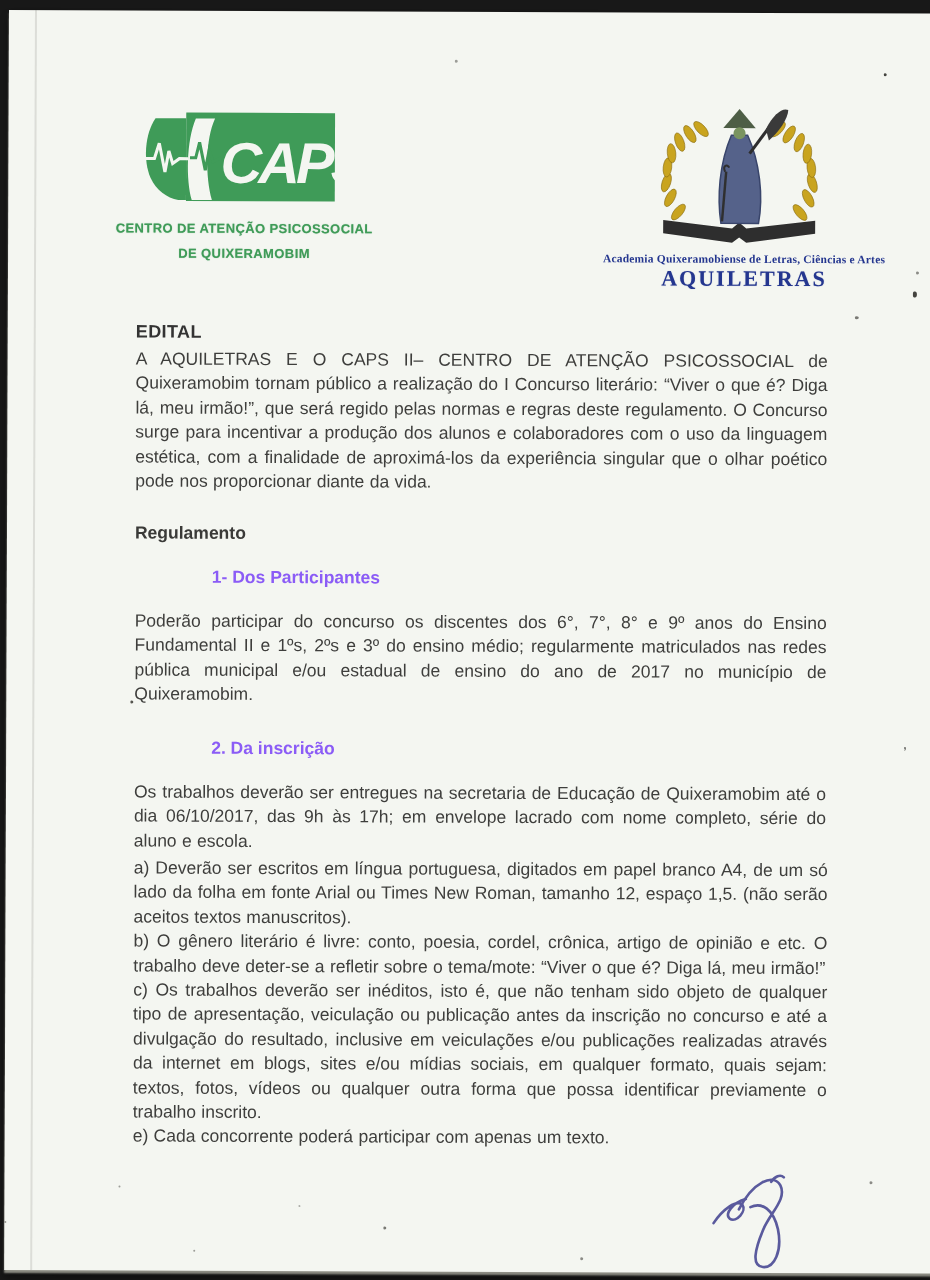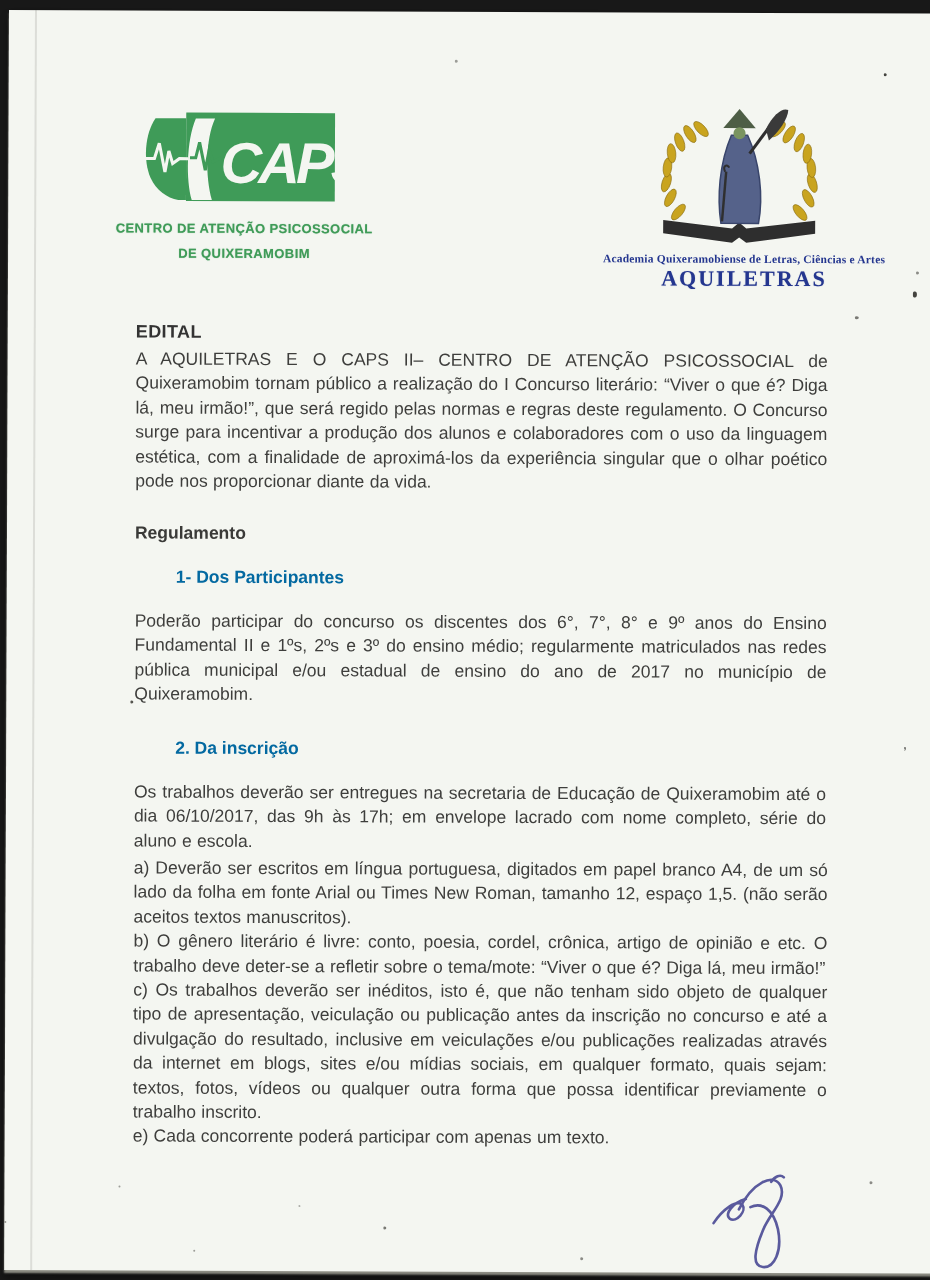--- a/index.html
+++ b/index.html
@@ -47,21 +47,21 @@
   .body-text{
     color:#3e3e3c;font-size:17.5px;line-height:24.4px;
     text-align:justify;margin:0;word-spacing:.5px;
   }
   .intro{position:absolute;left:128px;top:336px;width:692px;}
   .reg-heading{
     position:absolute;left:128px;top:512px;
     font-size:17.5px;font-weight:bold;color:#3a3a38;
   }
   .sec-heading{
-    position:absolute;font-size:17.5px;font-weight:bold;color:#0369a1;
+    position:absolute;font-size:17.5px;font-weight:bold;color:#8b5cf6;margin-left:36px;
   }
   .sec1-h{left:169px;top:556px;}
   .sec1-b{position:absolute;left:128px;top:598px;width:692px;}
   .sec2-h{left:169px;top:727px;}
   .sec2-b{position:absolute;left:128px;top:769px;width:692px;}
   .items{position:absolute;left:128px;top:845px;width:694px;}
   
   .stray-dot{position:absolute;left:124px;top:690px;width:3px;height:3px;border-radius:50%;background:#55554f;}
   .speck{position:absolute;border-radius:50%;background:#44443f;}
   .apostrophe{position:absolute;left:897px;top:730px;color:#3e3e3c;font-size:15px;}

